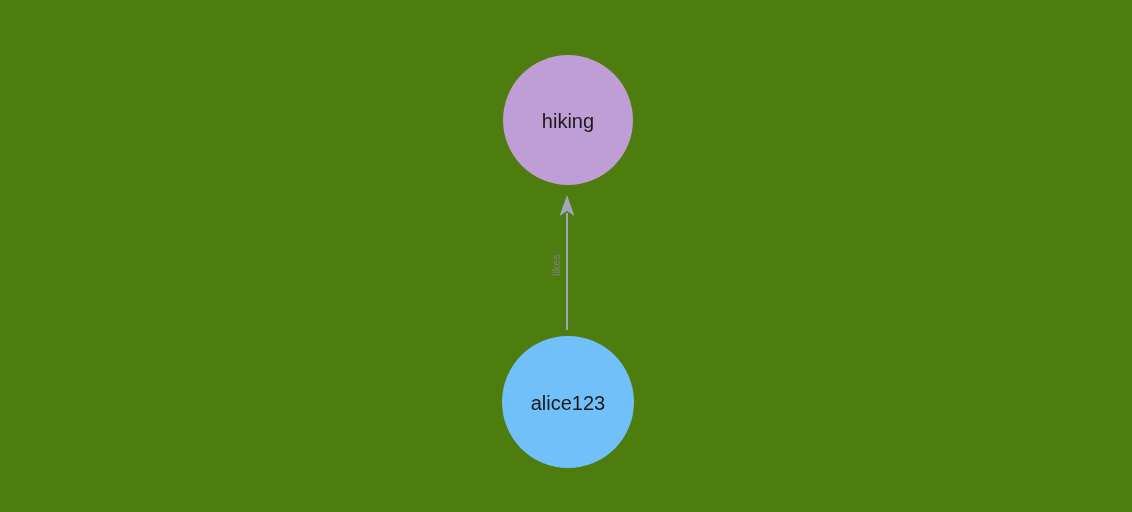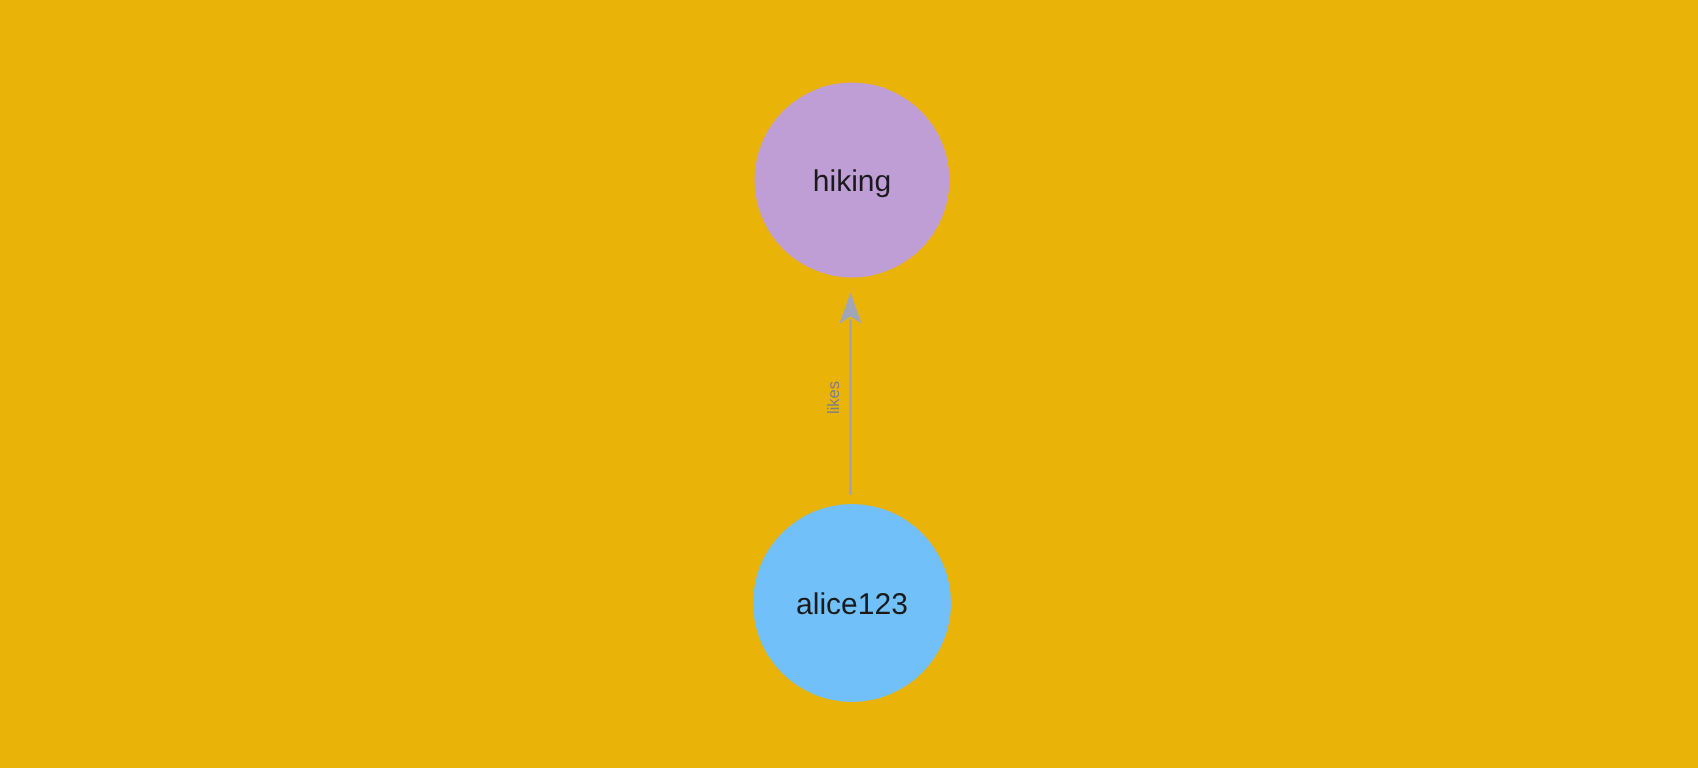--- a/index.html
+++ b/index.html
@@ -11,21 +11,21 @@
     width: 1132px;
     height: 512px;
     background: #f4f5f4;
     font-family: "Liberation Sans", sans-serif;
     overflow: hidden;
   }
   #graph-canvas {
     position: relative;
     width: 1132px;
     height: 512px;
-    background: #eab308;
+    background: #4d7c0f;
   }
   #graph-svg {
     position: absolute;
     left: 0;
     top: 0;
     width: 1132px;
     height: 512px;
     display: block;
   }
   .node-circle {

